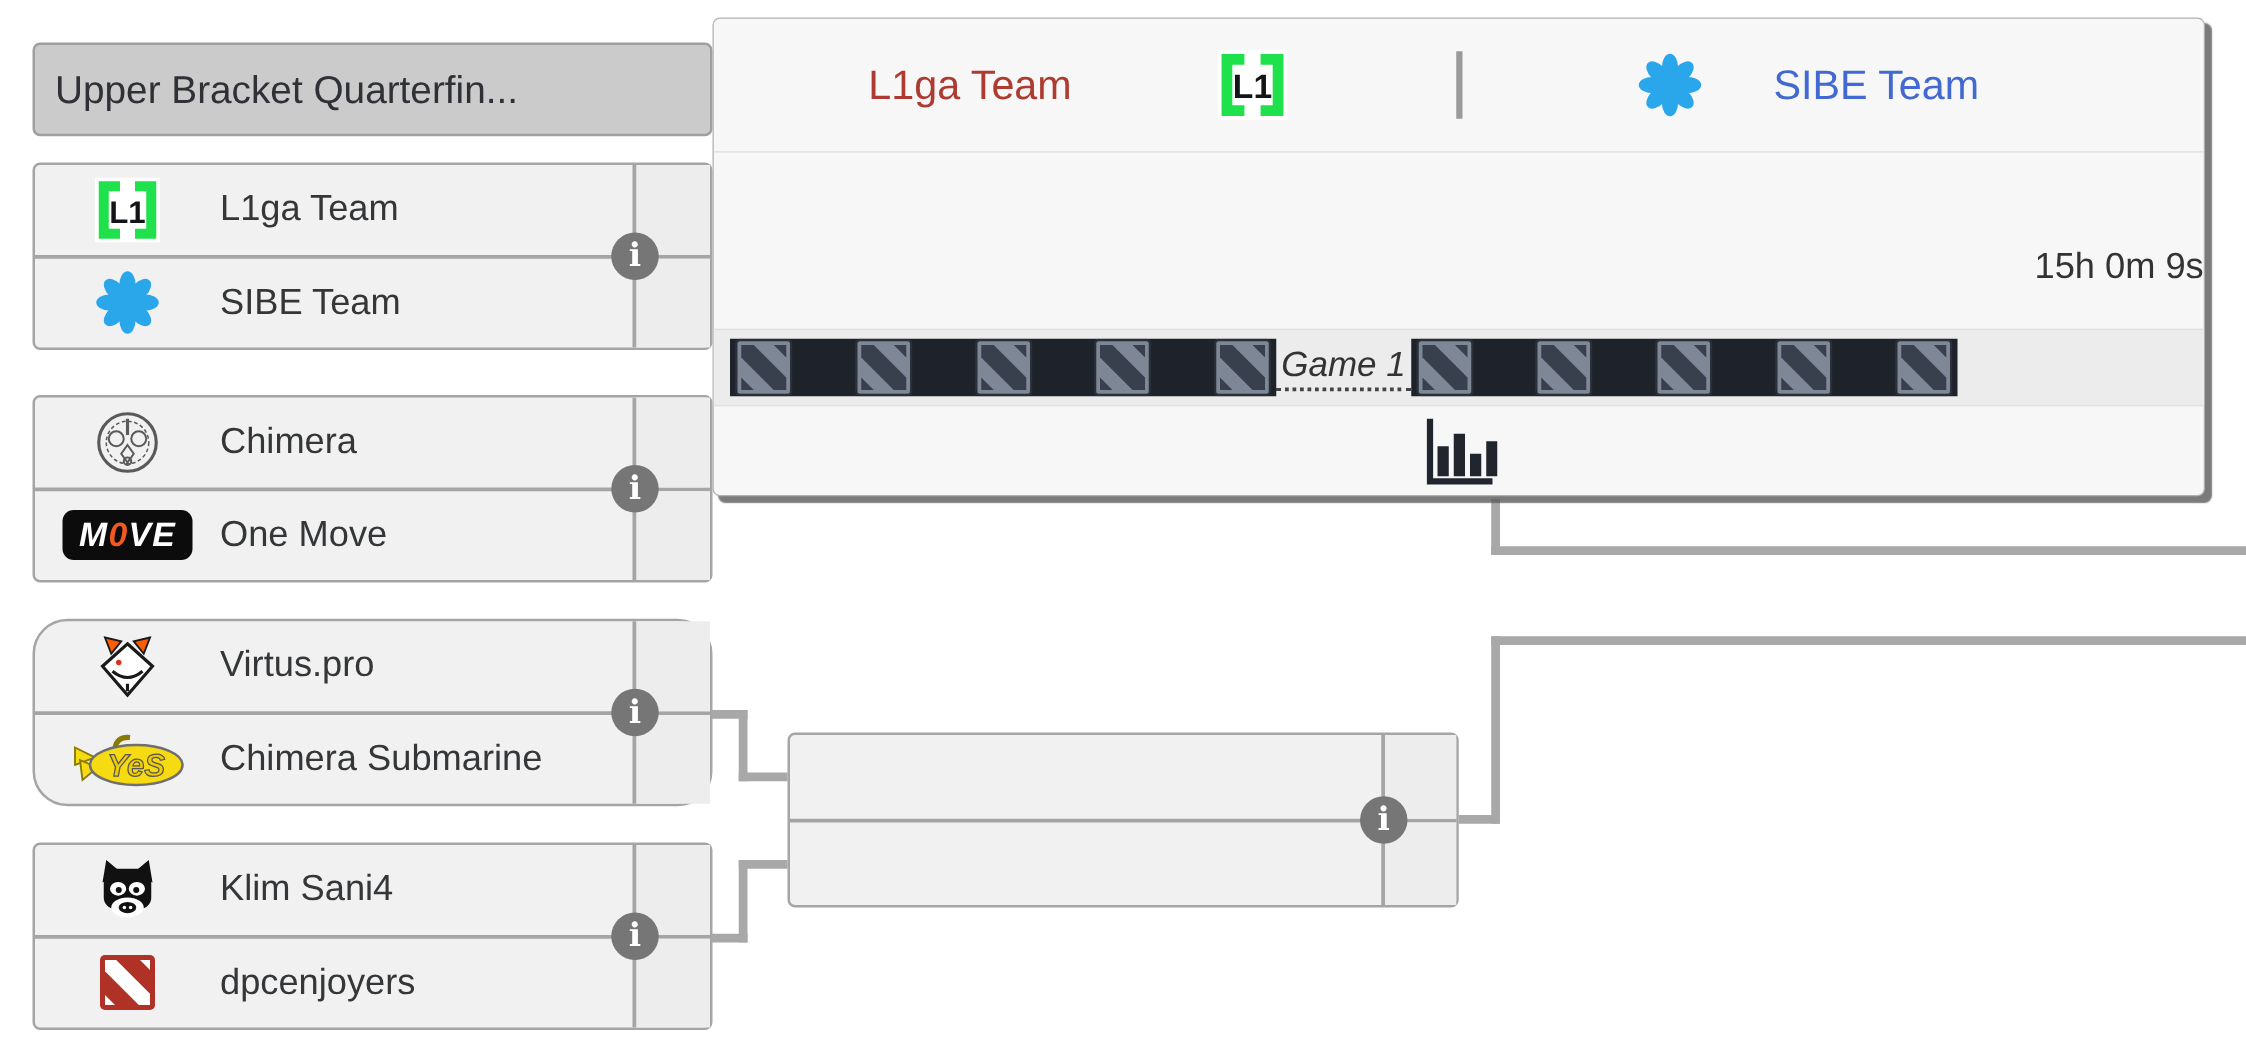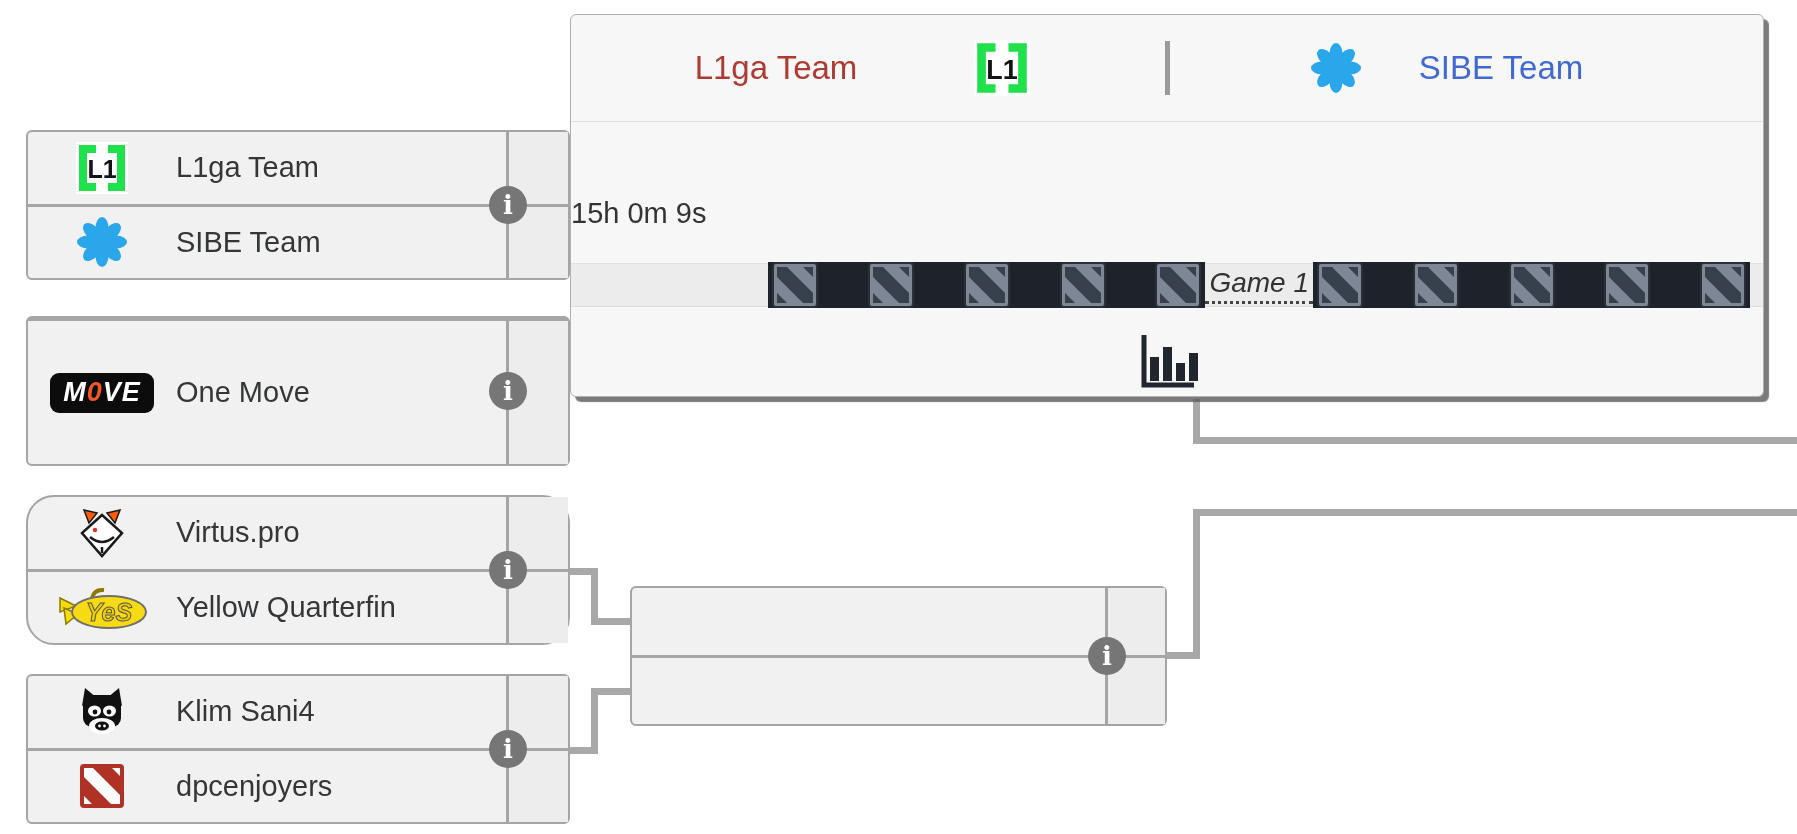--- a/index.html
+++ b/index.html
@@ -49,25 +49,25 @@
     justify-content:center; font-size:33px; }
   .pp-name.left  { left:10px;  width:390px; color:#ae3b31; }
   .pp-name.right { left:732px; width:396px; color:#4169d1; }
   .pp-l1-icon   { position:absolute; left:403px; top:25px; }
   .pp-sibe-icon { position:absolute; left:739px; top:27px; }
   .pp-vdivider  { position:absolute; left:594px; top:26px; width:5px; height:54px; background:#9a9a9a; }
   .pp-hdivider  { position:absolute; left:0; right:0; top:106px; height:1px; background:#dedede; }
   .pp-date { position:absolute; left:0; right:0; top:124px; text-align:center;
     font-size:30px; color:#333333; }
   .pp-date abbr { text-decoration:none; border-bottom:3px dotted #333; }
-  .pp-countdown { position:absolute; left:0; right:0; top:182px; text-align:left;
+  .pp-countdown { position:absolute; left:0; right:0; top:182px; text-align:right;
     font-size:29px; color:#333333; }
-  .pp-gamerow { position:absolute; left:0; right:0; top:248px; height:44px; background:#ececec;
+  .pp-gamerow { position:absolute; left:0; right:0; top:248px; height:62px; background:#ececec;
     border-top:1px solid #e0e0e0; border-bottom:1px solid #e0e0e0;
-    display:flex; align-items:center; justify-content:flex-end; padding:0 13px; }
+    display:flex; align-items:center; justify-content:flex-start; padding:0 13px; }
   .pick-strip { width:437px; height:46px; background:#1e222a;
     display:flex; align-items:center; justify-content:space-between; padding:0 4px; flex:none; }
   .game-label { font-size:28px; font-style:italic; color:#333;
     border-bottom:3px dotted #444; padding:0 4px 2px 4px; }
   .pp-stats { position:absolute; left:0; right:0; top:314px; height:66px;
     display:flex; align-items:center; justify-content:center; }
 </style>
 </head>
 <body>
 
@@ -78,20 +78,23 @@
   <div class="conn" style="left:591px; top:618px; width:39px; height:7px;"></div>
   <div class="conn" style="left:566px; top:747px; width:32px; height:7px;"></div>
   <div class="conn" style="left:591px; top:688px; width:7px; height:66px;"></div>
   <div class="conn" style="left:591px; top:688px; width:39px; height:7px;"></div>
   <div class="conn" style="left:1167px; top:652px; width:33px; height:7px;"></div>
   <div class="conn" style="left:1193px; top:509px; width:7px; height:150px;"></div>
   <div class="conn" style="left:1193px; top:509px; width:604px; height:7px;"></div>
   <div class="conn" style="left:1193px; top:399px; width:7px; height:45px;"></div>
   <div class="conn" style="left:1193px; top:437px; width:604px; height:7px;"></div>
 
+  <div class="round-header">
+    <span>Upper Bracket Quarterfin...</span>
+  </div>
 
   <div class="match" style="top:130px;">
     <div class="team-row">
       <div class="logo-cell">
         <svg width="52" height="52" viewBox="0 0 52 52">
           <rect x="0" y="0" width="52" height="52" fill="#ffffff"></rect>
           <path d="M20,7 H7 V45 H20" fill="none" stroke="#1fe14b" stroke-width="8"></path>
           <path d="M32,7 H45 V45 H32" fill="none" stroke="#1fe14b" stroke-width="8"></path>
           <text x="26" y="36" text-anchor="middle" font-size="25" font-weight="bold" fill="#121418">L1</text>
         </svg>
@@ -118,20 +121,35 @@
       </div>
       <div class="team-name">SIBE Team</div>
       <div class="score-cell"></div>
     </div>
     <div class="info-badge">
         <span>i</span>
       </div>
   </div>
 
   <div class="match" style="top:316px;">
+    <div class="team-row">
+      <div class="logo-cell">
+        <svg width="52" height="52" viewBox="0 0 52 52" fill="none" stroke="#5a5a5a">
+          <circle cx="26" cy="26" r="23" stroke-width="2.5"></circle>
+          <circle cx="26" cy="26" r="17" stroke-width="1.2" stroke-dasharray="3 2"></circle>
+          <circle cx="17" cy="23" r="6" stroke-width="1.6"></circle>
+          <circle cx="35" cy="23" r="6" stroke-width="1.6"></circle>
+          <path d="M26,7 V20" stroke-width="2.5"></path>
+          <path d="M26,28 l5,7 -5,7 -5,-7 z" stroke-width="1.6"></path>
+          <circle cx="26" cy="41" r="3" stroke-width="1.6"></circle>
+        </svg>
+      </div>
+      <div class="team-name">Chimera</div>
+      <div class="score-cell"></div>
+    </div>
     <div class="row-divider"></div>
     <div class="team-row">
       <div class="logo-cell">
         <div class="mv-logo">
             <span>M</span>
             <span class="orange">0</span>
             <span>VE</span>
           </div>
       </div>
       <div class="team-name">One Move</div>
@@ -161,21 +179,21 @@
     <div class="team-row">
       <div class="logo-cell">
         <svg width="92" height="46" viewBox="0 0 92 46">
           <polygon points="4,14 20,22 4,28" fill="#f6da12" stroke="#8a7a00" stroke-width="1.5"></polygon>
           <polygon points="8,24 22,30 10,40" fill="#f6da12" stroke="#8a7a00" stroke-width="1.5"></polygon>
           <path d="M36,14 q2,-9 12,-8" fill="none" stroke="#8a7a00" stroke-width="4"></path>
           <ellipse cx="53" cy="28" rx="37" ry="16" fill="#f6da12" stroke="#6f6f6f" stroke-width="2"></ellipse>
           <text x="53" y="37" text-anchor="middle" font-size="25" font-weight="bold" font-style="italic" fill="#f0cc00" stroke="#555555" stroke-width="1">YeS</text>
         </svg>
       </div>
-      <div class="team-name">Yellow Quarterfin</div>
+      <div class="team-name">Chimera Submarine</div>
       <div class="score-cell"></div>
     </div>
     <div class="info-badge">
         <span>i</span>
       </div>
   </div>
 
   <div class="match" style="top:674px;">
     <div class="team-row">
       <div class="logo-cell">

